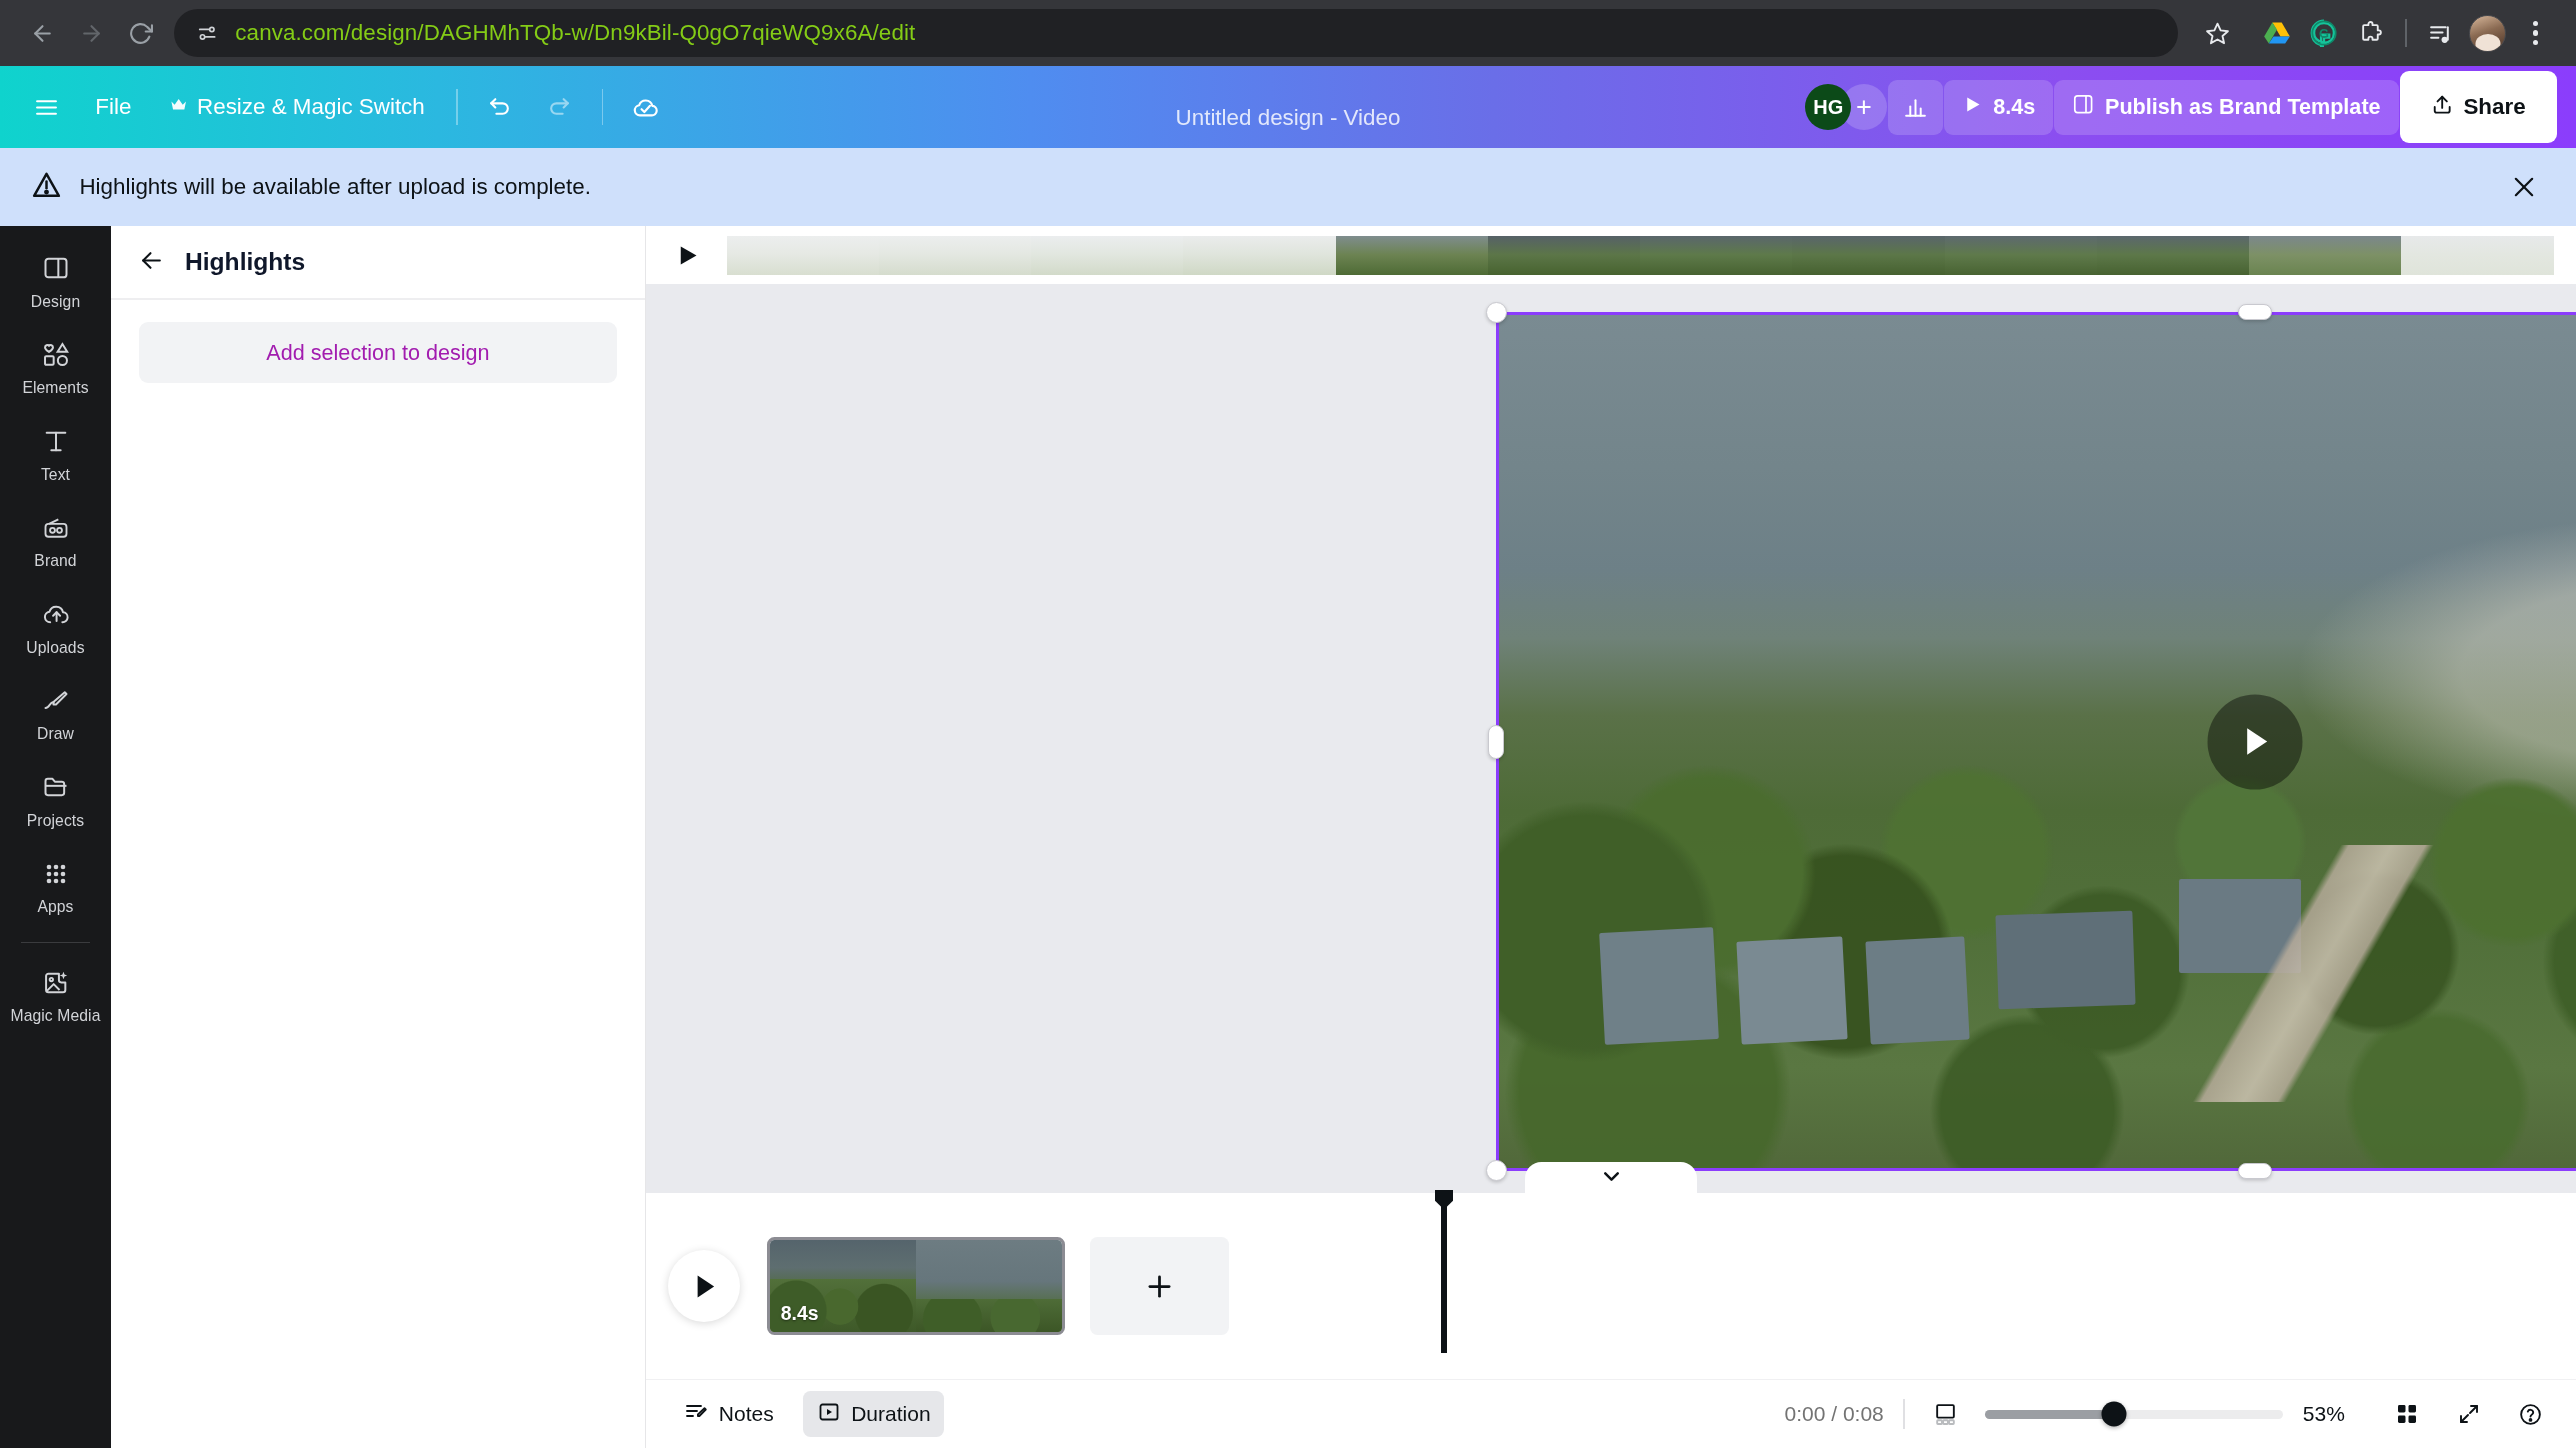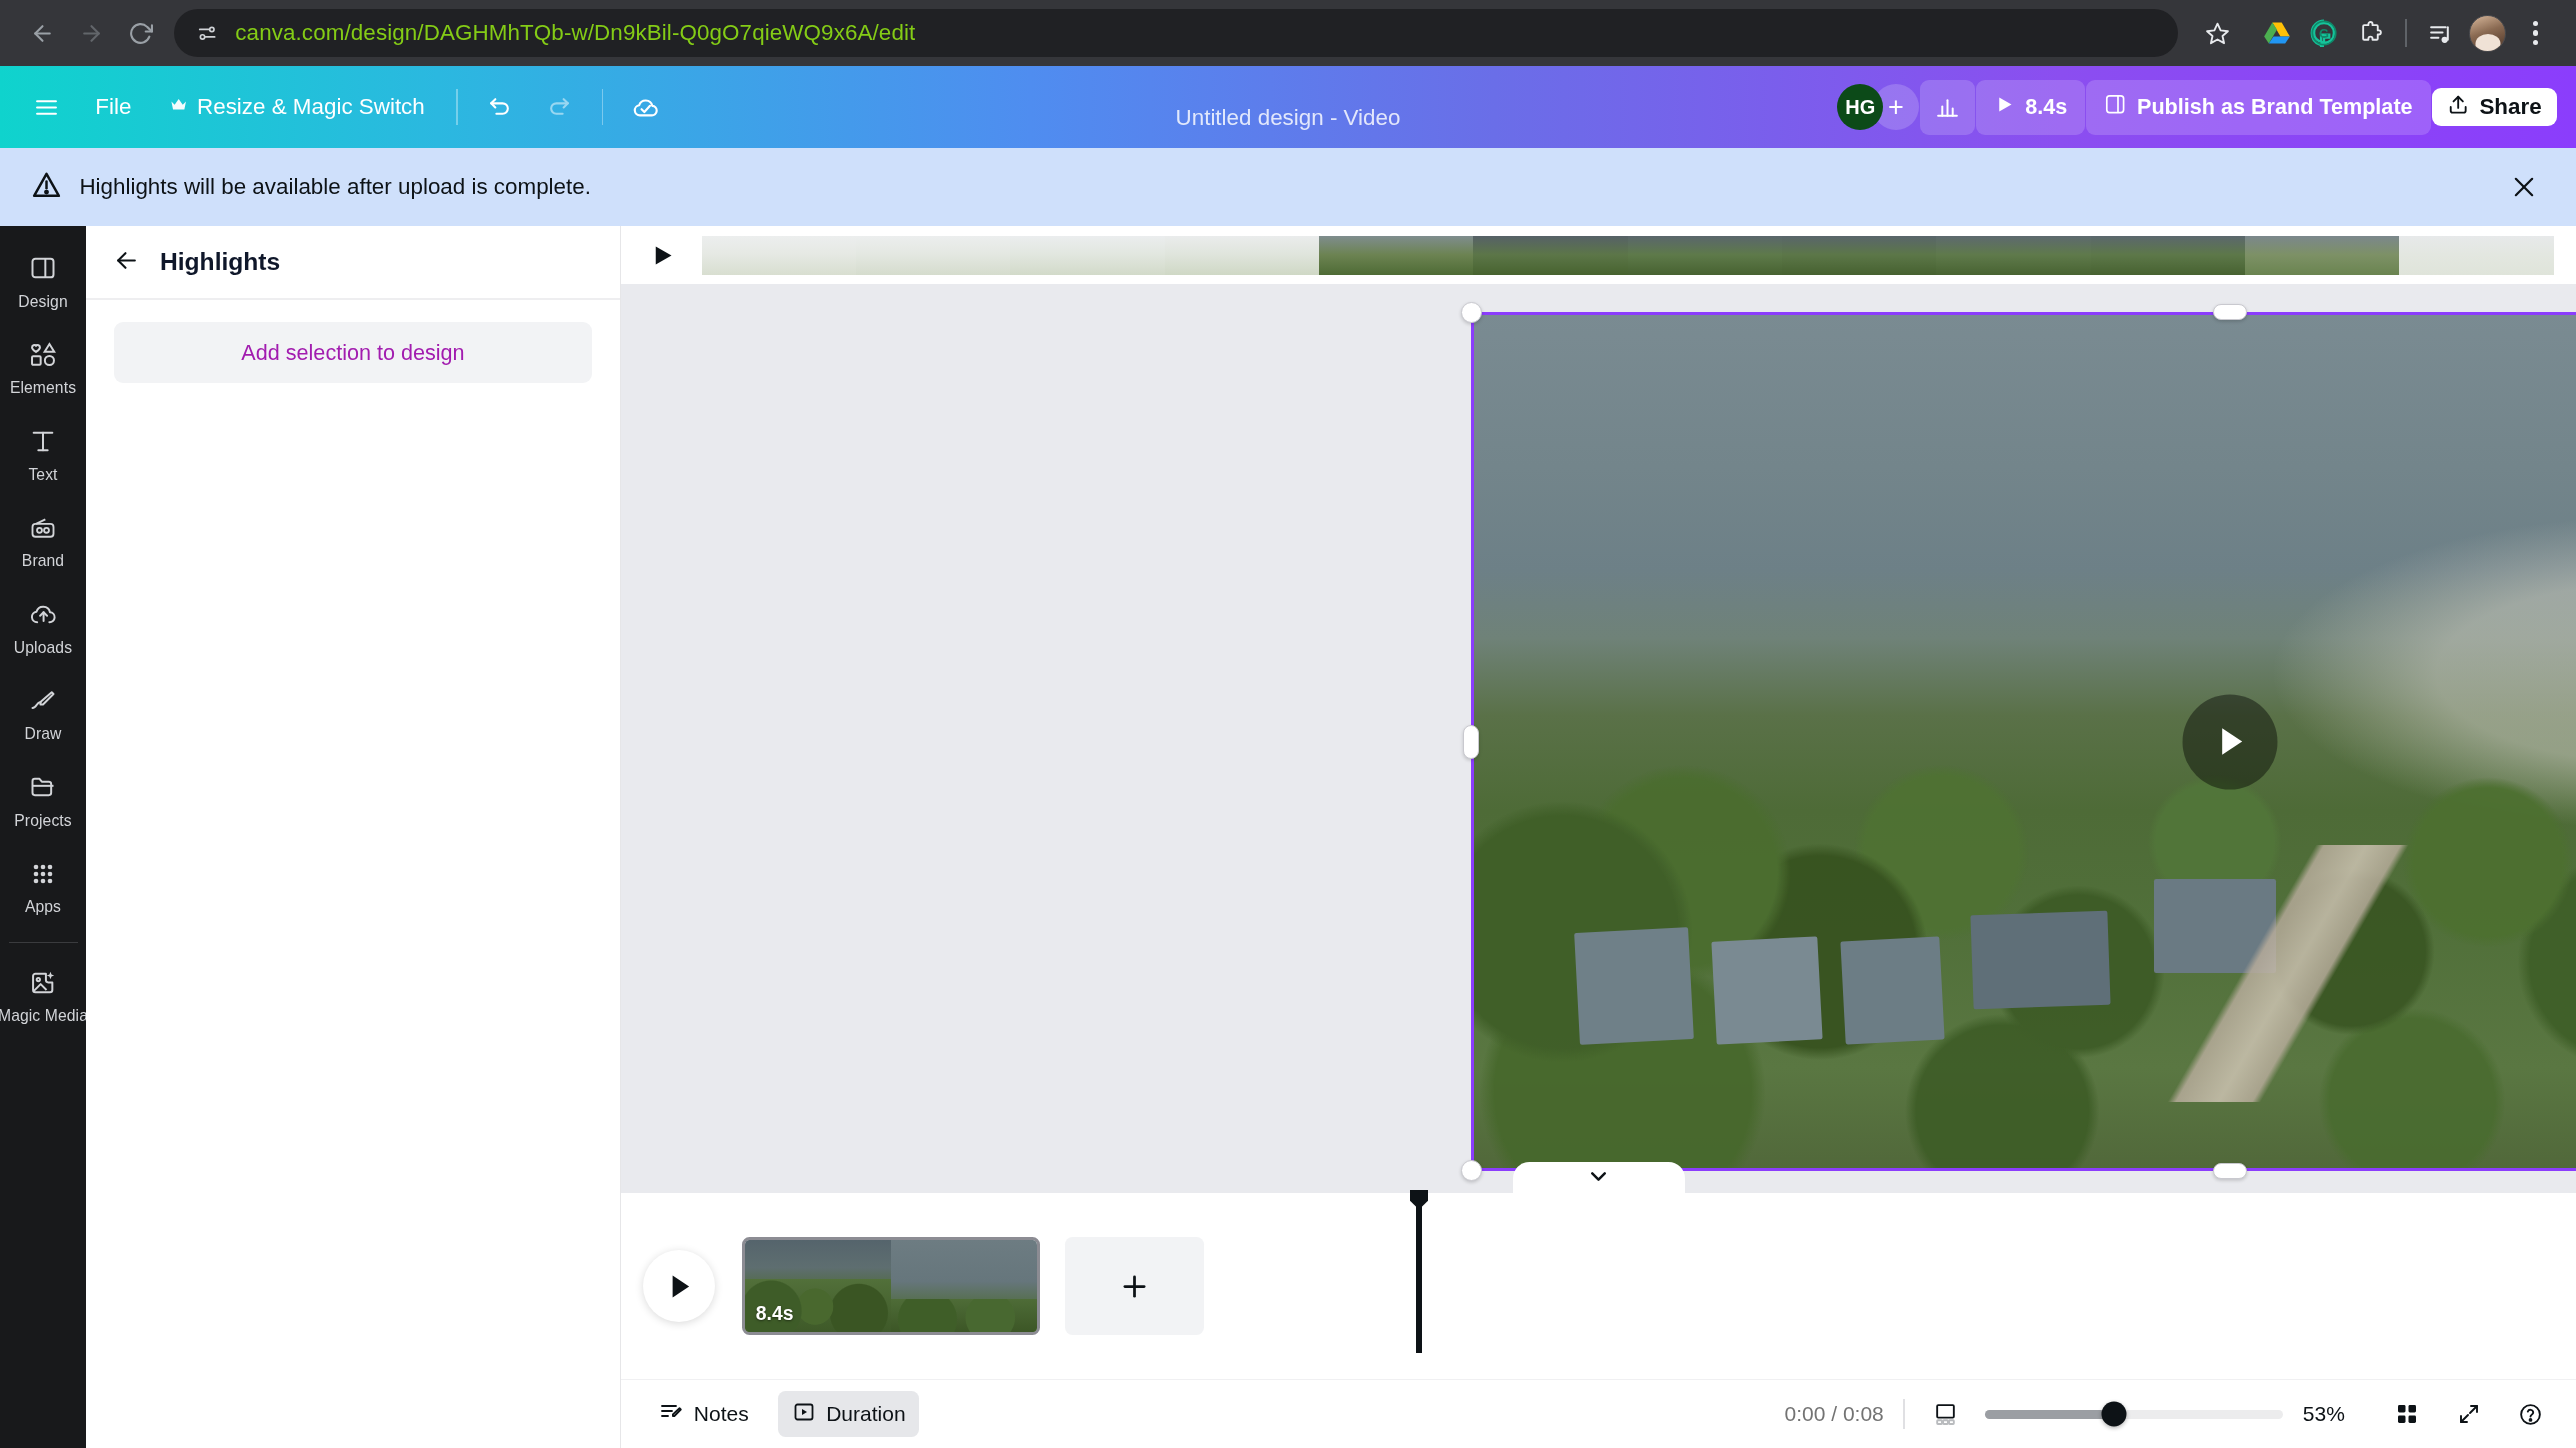--- a/index.html
+++ b/index.html
@@ -108,42 +108,42 @@
     font-size: 27px; margin-left: -10.4px;
   }
   .ct-pill {
     height: 55px; border-radius: 9px;
     background: rgba(255,255,255,.17);
     display:flex; align-items:center; gap:10.4px;
     padding: 0 18px; color:#fff; font-size: 21.6px; font-weight: 600;
   }
   .ct-pill.icononly { padding: 0 15px; }
   .share-btn {
-    height: 38px; border-radius: 9px; background:#fff; color:#0d1216;
-    display:flex; align-items:center; gap: 10.4px; padding: 0 15px;
+    height: 72px; border-radius: 9px; background:#fff; color:#0d1216;
+    display:flex; align-items:center; gap: 10.4px; padding: 0 31px;
     font-size: 22.4px; font-weight: 700;
   }
 
   
   .notice {
     height: 78px; width: 100%;
     background: #cfe0fb;
     display:flex; align-items:center;
     padding: 0 30px;
     gap: 16.4px;
   }
   .notice-text { font-size: 22.4px; color:#0d1216; }
   .notice-close { margin-left:auto; width:45px; height:45px; display:flex; align-items:center; justify-content:center; }
 
   
   .workspace { display: flex; height: calc(1448px - 66px - 82px - 78px); width: 100%; }
 
   
   .rail {
-    width: 86px; flex: none; background: #18191b;
+    width: 111px; flex: none; background: #18191b;
     display:flex; flex-direction:column; align-items:center;
     padding-top: 16.4px;
   }
   .rail-item {
     width: 92px; padding: 12px 0 9px;
     display:flex; flex-direction:column; align-items:center; gap: 7.5px;
     border-radius: 9px; margin-bottom: 9px;
   }
   .rail-label { color:#d2d4d8; font-size: 15.7px; letter-spacing:0.1px; text-align:center; }
   .rail-divider { width: 69px; height: 1.5px; background:#3a3b3e; margin: 7.5px 0 13.4px; }

